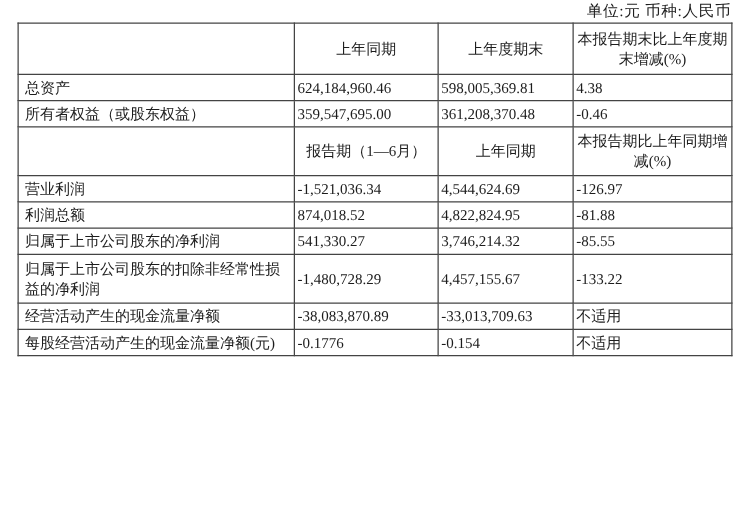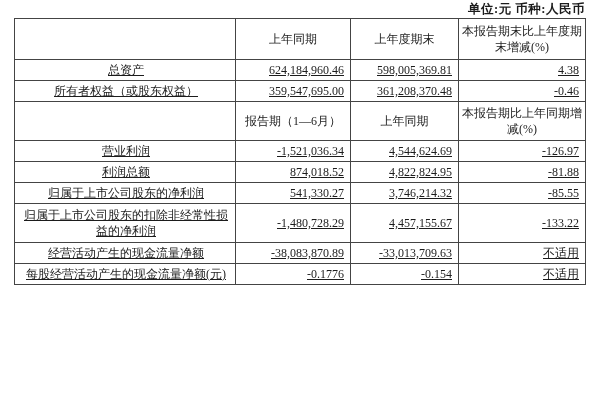--- a/index.html
+++ b/index.html
@@ -5,36 +5,35 @@
   html,body{margin:0;padding:0;background:#ffffff;}
   body{
     width:600px;height:419px;position:relative;overflow:hidden;
     font-family:"Liberation Serif","DejaVu Serif",serif;
     color:#1c1c1c;
   }
   .unit-line{
     position:absolute;top:1px;right:15px;
     font-size:12.5px;letter-spacing:0.5px;
     color:#1c1c1c;
-    font-weight:bold;
   }
   table.fin{
     position:absolute;left:14px;top:18px;
     width:571px;border-collapse:collapse;table-layout:fixed;
     font-size:12px;
   }
   table.fin td, table.fin th{
     border:1px solid #444;
     font-weight:normal;
     line-height:1.35;
     overflow:hidden;
   }
   th.hdr{ text-align:center; padding:1px 3px; }
-  td.lbl{ text-align:center;  padding:1px 3px 1px 5px;text-decoration:underline; }
-  td.num{ text-align:right; padding:1px 6px 1px 2px;text-decoration:underline; }
+  td.lbl{ text-align:left;  padding:1px 3px 1px 5px; }
+  td.num{ padding:1px 6px 1px 2px; }
   tr.rh  td, tr.rh  th{ height:38px; }
   tr.rh2 td, tr.rh2 th{ height:36px; }
   tr.r1 td{ height:18px; }
   tr.r2 td{ height:36px; }
 </style>
 </head>
 <body>
 
 <div class="unit-line">单位:元 币种:人民币</div>
 

